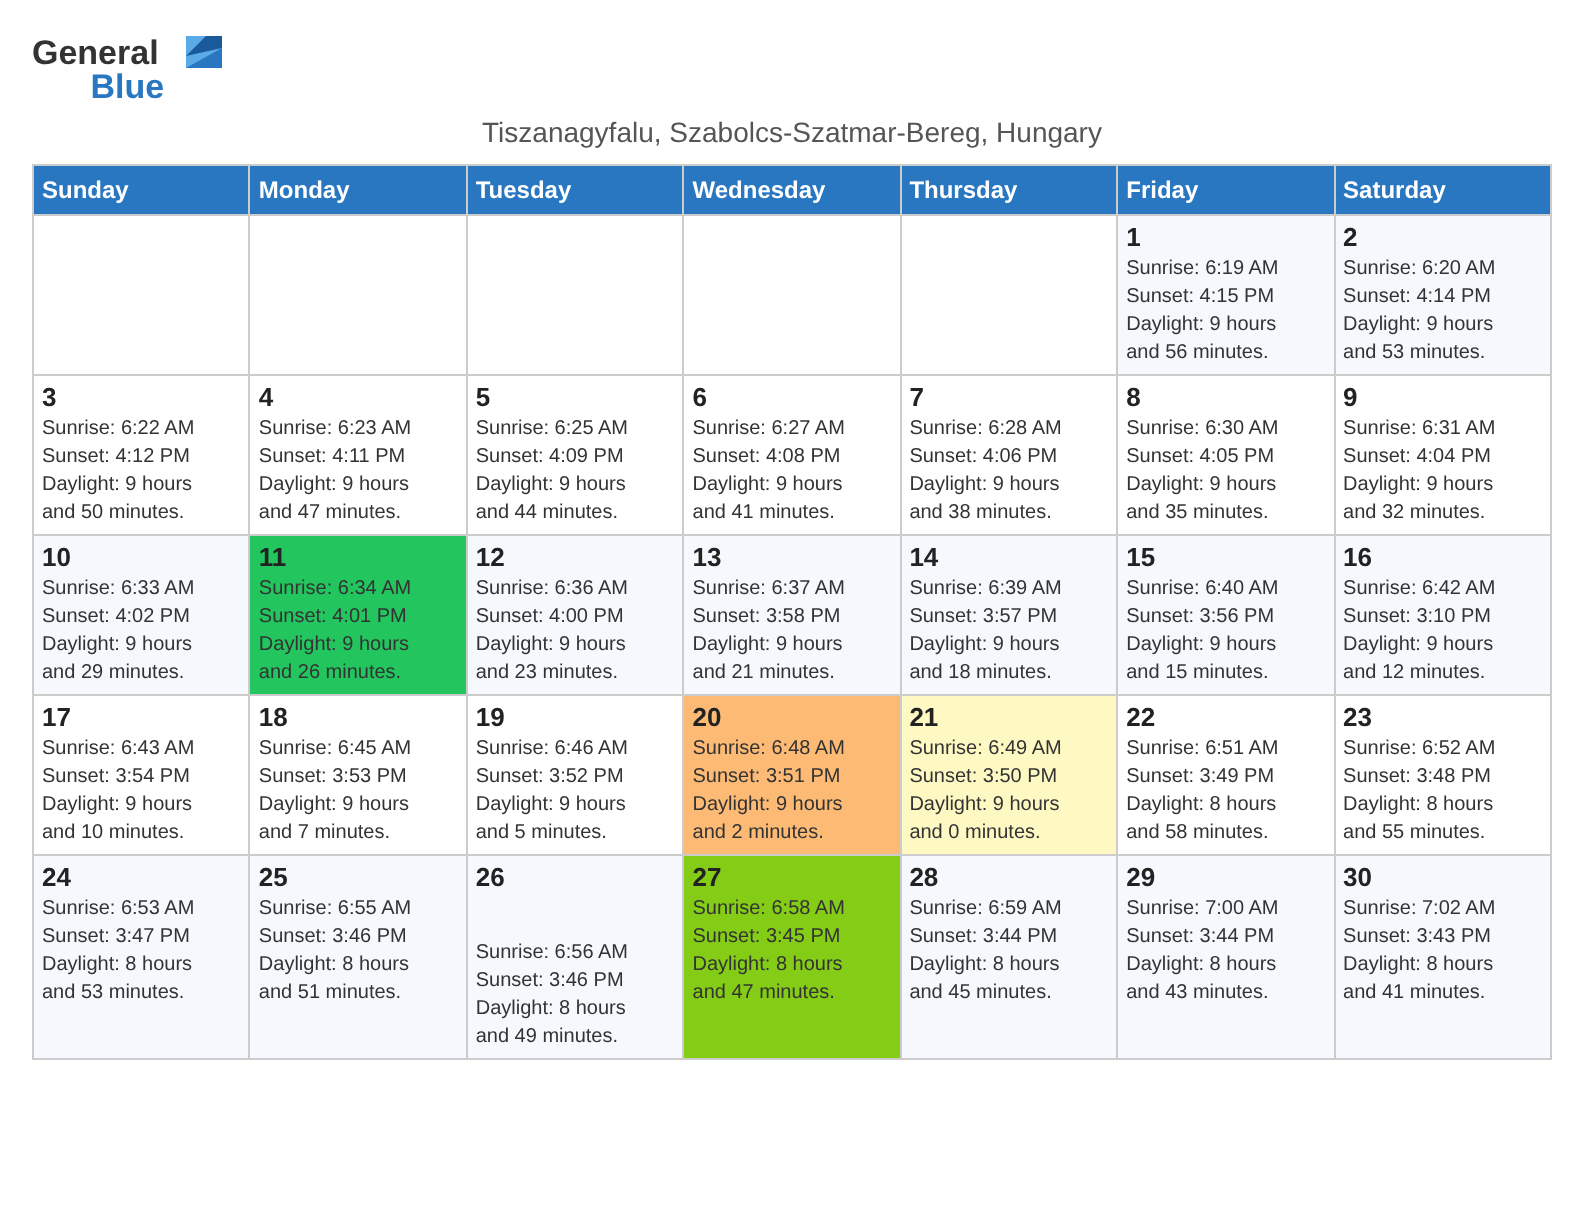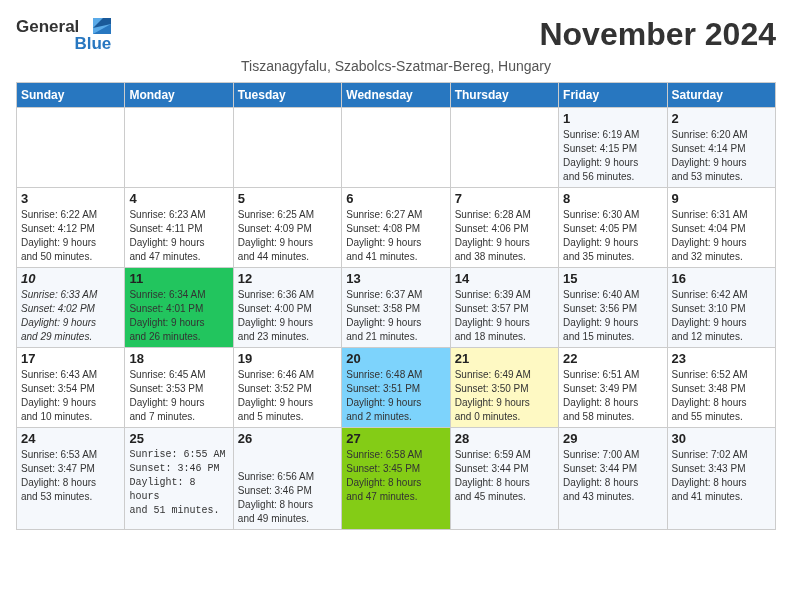--- a/index.html
+++ b/index.html
@@ -12,21 +12,21 @@
     }
     .header {
       display: flex;
       justify-content: space-between;
       align-items: flex-start;
       margin-bottom: 4px;
     }
     .logo {
       display: flex;
       flex-direction: column;
-      align-items: flex-end;
+      align-items: center;
     }
     .logo-row {
       display: flex;
       align-items: center;
       gap: 4px;
     }
     .month-title {
       font-size: 32px;
       font-weight: bold;
       color: #333;
@@ -91,21 +91,20 @@
     <div class="logo-row">
       <span style="font-size:17px;font-weight:bold;color:#333;">General</span>
       <svg width="28" height="22" viewBox="0 0 28 22">
         <polygon points="10,2 28,2 28,18 10,18" fill="#2877c0"></polygon>
         <polygon points="10,2 24,2 28,8 10,18" fill="#5aaae8"></polygon>
         <polygon points="10,12 20,2 28,2 28,8" fill="#1a5a9a"></polygon>
       </svg>
     </div>
     <span style="font-size:17px;font-weight:bold;color:#2877c0;margin-top:-4px;">Blue</span>
   </div>
-  <div class="month-title">November 2024</div>
 </div>
 <div class="subtitle">Tiszanagyfalu, Szabolcs-Szatmar-Bereg, Hungary</div>
 
 <table class="calendar">
   <thead>
     <tr id="weekday-header">
         <th>Sunday</th>
         <th>Monday</th>
         <th>Tuesday</th>
         <th>Wednesday</th>
@@ -181,21 +180,21 @@
         </td>
         <td style="background: rgb(255, 255, 255);">
           <span class="day-number">9</span>
           <div class="day-info" style="white-space: pre-line;">Sunrise: 6:31 AM
 Sunset: 4:04 PM
 Daylight: 9 hours
 and 32 minutes.</div>
         </td>
       </tr>
       <tr>
-        <td style="background: rgb(245, 248, 252); font-style: italic;">
+        <td style="background: rgb(245, 248, 252);">
           <span class="day-number">10</span>
           <div class="day-info" style="white-space: pre-line;">Sunrise: 6:33 AM
 Sunset: 4:02 PM
 Daylight: 9 hours
 and 29 minutes.</div>
         </td>
         <td style="background: #22c55e;">
           <span class="day-number">11</span>
           <div class="day-info" style="white-space: pre-line;">Sunrise: 6:34 AM
 Sunset: 4:01 PM
@@ -253,21 +252,21 @@
 Daylight: 9 hours
 and 7 minutes.</div>
         </td>
         <td style="background: rgb(255, 255, 255);">
           <span class="day-number">19</span>
           <div class="day-info" style="white-space: pre-line;">Sunrise: 6:46 AM
 Sunset: 3:52 PM
 Daylight: 9 hours
 and 5 minutes.</div>
         </td>
-        <td style="background: #7dd3fc;">
+        <td style="background: #fdba74;">
           <span class="day-number">20</span>
           <div class="day-info" style="white-space: pre-line;">Sunrise: 6:48 AM
 Sunset: 3:51 PM
 Daylight: 9 hours
 and 2 minutes.</div>
         </td>
         <td style="background: #fef9c3;">
           <span class="day-number">21</span>
           <div class="day-info" style="white-space: pre-line;">Sunrise: 6:49 AM
 Sunset: 3:50 PM
@@ -292,21 +291,21 @@
       <tr>
         <td style="background: rgb(245, 248, 252);">
           <span class="day-number">24</span>
           <div class="day-info" style="white-space: pre-line;">Sunrise: 6:53 AM
 Sunset: 3:47 PM
 Daylight: 8 hours
 and 53 minutes.</div>
         </td>
         <td style="background: rgb(245, 248, 252);">
           <span class="day-number">25</span>
-          <div class="day-info" style="white-space: pre-line; font-family: Liberation Mono, monospace;">Sunrise: 6:55 AM
+          <div class="day-info" style="white-space: pre-line;">Sunrise: 6:55 AM
 Sunset: 3:46 PM
 Daylight: 8 hours
 and 51 minutes.</div>
         </td>
         <td style="background: rgb(245, 248, 252);">
           <span class="day-number">26</span>
           <div class="day-info" style="white-space: pre-line; margin-top: 24px;">Sunrise: 6:56 AM
 Sunset: 3:46 PM
 Daylight: 8 hours
 and 49 minutes.</div>

